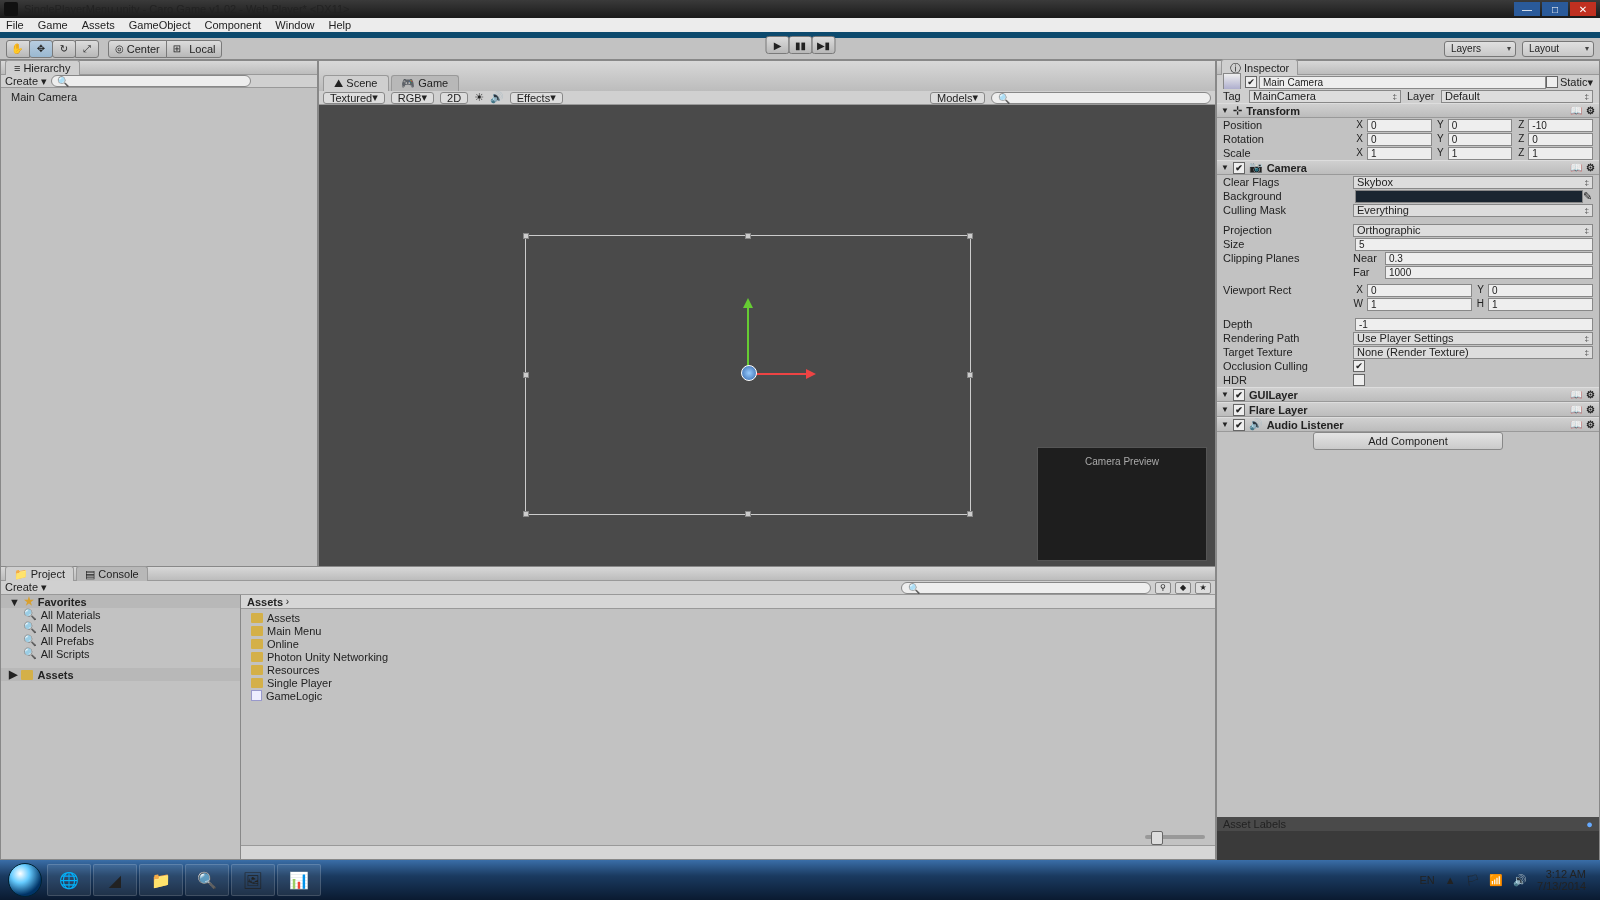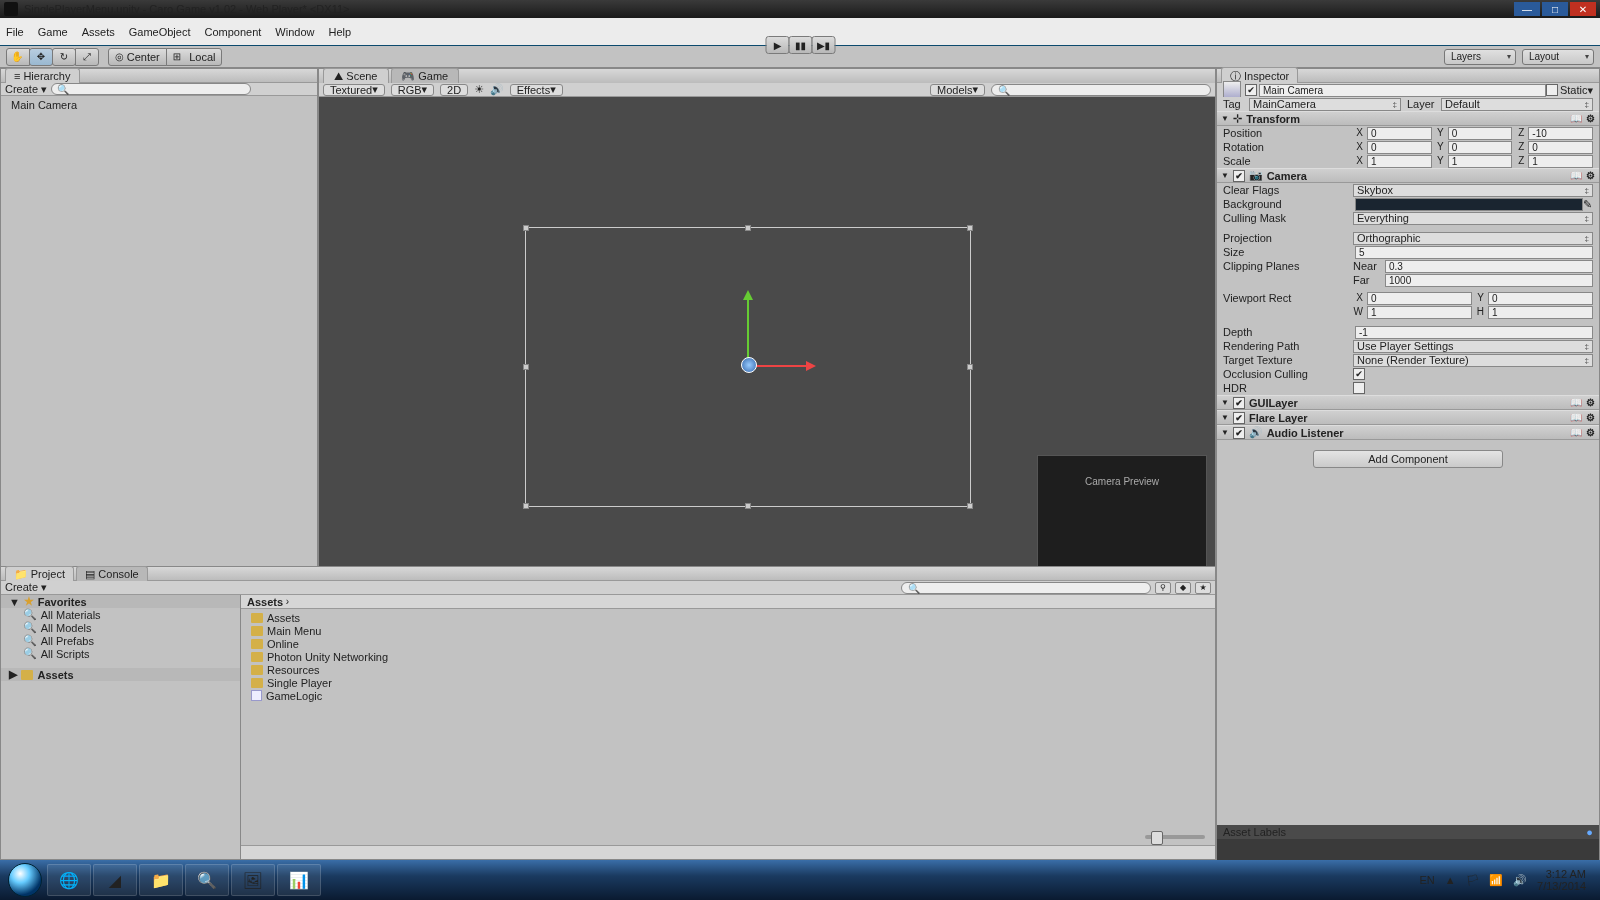--- a/index.html
+++ b/index.html
@@ -4,74 +4,74 @@
 <style>
 *{box-sizing:border-box;margin:0;padding:0;font-family:Arial,sans-serif;font-size:11px;color:#222;user-select:none}
 body{width:1600px;height:900px;overflow:hidden;background:#c2c2c2}
 .titlebar{height:18px;background:linear-gradient(#3a3a3a,#1a1a1a);display:flex;align-items:center;padding:0 4px;color:#ddd;font-size:11px}
 .titlebar .unitylogo{width:14px;height:14px;background:#111;border-radius:2px;margin-right:6px;display:inline-block}
 .titlebar .spacer{flex:1}
 .winbtn{width:26px;height:14px;margin-left:2px;display:flex;align-items:center;justify-content:center;font-size:10px;color:#fff}
 .winbtn.min{background:#2a5a9a}
 .winbtn.max{background:#2a5a9a}
 .winbtn.close{background:#c03020}
-.menubar{height:28px;background:#ececec;display:flex;align-items:center;padding:0 6px;border-bottom:1px solid #0c4a6e;font-size:11px}
+.menubar{height:20px;background:#ececec;display:flex;align-items:center;padding:0 6px;border-bottom:6px solid #0c4a6e;font-size:11px}
 .menubar span{margin-right:14px}
 .toolbar{height:22px;background:#c2c2c2;display:flex;align-items:center;padding:2px 6px;border-bottom:1px solid #888}
 .toolbtn{height:18px;border:1px solid #7a7a7a;background:linear-gradient(#dcdcdc,#b8b8b8);border-radius:3px;display:inline-flex;align-items:center;justify-content:center;padding:0 6px;margin-right:-1px;font-size:10px}
 .toolgroup{display:flex;margin-right:10px}
 .toolgroup .toolbtn:first-child{border-radius:3px 0 0 3px}
 .toolgroup .toolbtn:last-child{border-radius:0 3px 3px 0}
 .toolbtn.icon{width:24px;padding:0}
 .playgroup{position:absolute;left:50%;transform:translateX(-50%);top:36px;display:flex}
 .rightdropdowns{margin-left:auto;display:flex}
 .dropdown{height:16px;border:1px solid #777;background:linear-gradient(#e0e0e0,#c8c8c8);border-radius:3px;padding:0 18px 0 6px;font-size:10px;display:flex;align-items:center;position:relative;min-width:72px;margin-left:6px}
 .dropdown:after{content:"▾";position:absolute;right:4px;font-size:8px;color:#444}
 .main{display:flex;height:calc(900px - 18px - 16px - 22px - 40px)}
 .panel{background:#c2c2c2;border:1px solid #888;display:flex;flex-direction:column}
 .panelhead{height:14px;background:linear-gradient(#d8d8d8,#bcbcbc);border-bottom:1px solid #999;display:flex;align-items:center;padding:0 4px;font-size:10px}
 .panelhead .tab{padding:1px 8px;background:#cfcfcf;border:1px solid #999;border-bottom:none;border-radius:3px 3px 0 0;margin-right:2px;display:flex;align-items:center;gap:3px}
 .subhead{height:13px;background:#d0d0d0;border-bottom:1px solid #999;display:flex;align-items:center;padding:0 4px;font-size:10px;gap:4px}
 .left{width:318px;display:flex;flex-direction:column}
 .hierarchy-list{flex:1;background:#c2c2c2;padding:2px}
 .hrow{height:14px;display:flex;align-items:center;padding:0 8px;font-size:11px}
 .center{flex:1;display:flex;flex-direction:column}
-.scenehead{height:14px;background:linear-gradient(#d8d8d8,#bcbcbc);display:flex;align-items:center;padding:0 4px;font-size:10px}
+.scenehead{height:30px;background:linear-gradient(#d8d8d8,#bcbcbc);display:flex;align-items:flex-end;padding:0 4px;font-size:10px}
 .scenetab{padding:1px 10px;border:1px solid #999;border-bottom:none;border-radius:3px 3px 0 0;margin-right:2px;background:#cfcfcf}
 .scenetoolbar{height:14px;background:#d0d0d0;border-bottom:1px solid #999;display:flex;align-items:center;padding:0 4px;font-size:10px;gap:6px}
 .scenetoolbar .pill{border:1px solid #888;border-radius:3px;padding:0 6px;background:#ddd;height:12px;display:flex;align-items:center}
 .sceneview{flex:1;position:relative;background:#4a4a4a}
 .camrect{position:absolute;left:206px;top:130px;width:446px;height:280px;border:1px solid #ccc}
 .camhandle{position:absolute;width:6px;height:6px;background:#ccc;border:1px solid #888}
 .gizmo-y{position:absolute;left:428px;top:196px;width:2px;height:68px;background:#6c3}
 .gizmo-y:before{content:"";position:absolute;top:-8px;left:-4px;border:5px solid transparent;border-bottom:10px solid #6c3}
 .gizmo-x{position:absolute;left:432px;top:268px;width:62px;height:2px;background:#e44}
 .gizmo-x:before{content:"";position:absolute;right:-8px;top:-4px;border:5px solid transparent;border-left:10px solid #e44}
 .gizmo-origin{position:absolute;left:422px;top:260px;width:16px;height:16px;background:radial-gradient(#9cf,#36a);border-radius:50%;border:1px solid #fff}
 .campreview{position:absolute;right:8px;bottom:8px;width:170px;height:114px;background:#1e1e1e;border:1px solid #555}
-.campreview .lbl{text-align:center;color:#aaa;font-size:10px;padding:20px}
+.campreview .lbl{text-align:center;color:#aaa;font-size:10px;padding:8px}
 .proj{flex:1;display:flex}
 .projleft{width:240px;border-right:1px solid #888;overflow:auto}
 .projright{flex:1;display:flex;flex-direction:column}
 .treeitem{height:13px;display:flex;align-items:center;padding-left:8px;font-size:11px;gap:4px}
 .treeitem.bold{font-weight:bold;background:#b8b8b8}
 .foldericon{width:12px;height:10px;background:#d4b048;border-radius:1px;display:inline-block}
 .scripticon{width:11px;height:11px;background:#eef;border:1px solid #99c;display:inline-block}
 .staricon{color:#d8a030;font-size:11px}
 .breadcrumb{height:14px;background:#d6d6d6;border-bottom:1px solid #999;padding:0 6px;display:flex;align-items:center;font-size:10px}
 .inspector{width:384px;display:flex;flex-direction:column;background:#c2c2c2}
 .insprow{display:flex;align-items:center;height:14px;padding:0 6px;font-size:11px}
 .insprow label{width:130px;color:#222}
 .numfield{flex:1;height:13px;background:#eee;border:1px solid #888;padding:0 3px;font-size:10px;display:flex;align-items:center;margin-left:2px}
 .xyz{display:flex;flex:1;gap:2px}
 .xyz span{width:10px;text-align:right;font-size:10px}
 .compheader{height:15px;background:linear-gradient(#d0d0d0,#bcbcbc);border-top:1px solid #ddd;border-bottom:1px solid #999;display:flex;align-items:center;padding:0 4px;font-size:11px;font-weight:bold;gap:4px}
 .compheader .arrow{font-size:8px}
 .chk{width:12px;height:12px;border:1px solid #666;background:#eee;display:inline-flex;align-items:center;justify-content:center;font-size:9px}
-.addcomp{margin:10px auto;width:190px;height:18px;border:1px solid #888;border-radius:3px;background:linear-gradient(#e4e4e4,#cacaca);display:flex;align-items:center;justify-content:center;font-size:11px}
+.addcomp{margin:0 auto;width:190px;height:18px;border:1px solid #888;border-radius:3px;background:linear-gradient(#e4e4e4,#cacaca);display:flex;align-items:center;justify-content:center;font-size:11px}
 .assetlabels{height:14px;background:#4a4a4a;color:#ccc;padding:0 6px;display:flex;align-items:center;font-size:10px}
 .search{flex:1;height:12px;background:#eee;border:1px solid #888;border-radius:8px;padding:0 6px;font-size:10px}
 .taskbar{height:40px;background:linear-gradient(#3a6ea8,#1a3a60 40%,#0a1a30);display:flex;align-items:center;padding:0 4px;position:relative}
 .startbtn{width:42px;height:36px;display:flex;align-items:center;justify-content:center}
 .orb{width:34px;height:34px;border-radius:50%;background:radial-gradient(circle at 35% 30%,#fff,#6cf 30%,#036 70%);border:1px solid #023}
 .taskicon{width:44px;height:32px;margin:0 1px;background:rgba(255,255,255,0.08);border:1px solid rgba(255,255,255,0.15);border-radius:2px;display:flex;align-items:center;justify-content:center;font-size:16px}
 .tray{margin-left:auto;display:flex;align-items:center;gap:10px;color:#fff;padding-right:10px;font-size:10px}
 .clock{text-align:right;line-height:12px}
 .gearicon{font-size:10px}
 .selectfield{flex:1;height:13px;background:#ddd;border:1px solid #888;padding:0 3px;font-size:10px;display:flex;align-items:center;justify-content:space-between}

